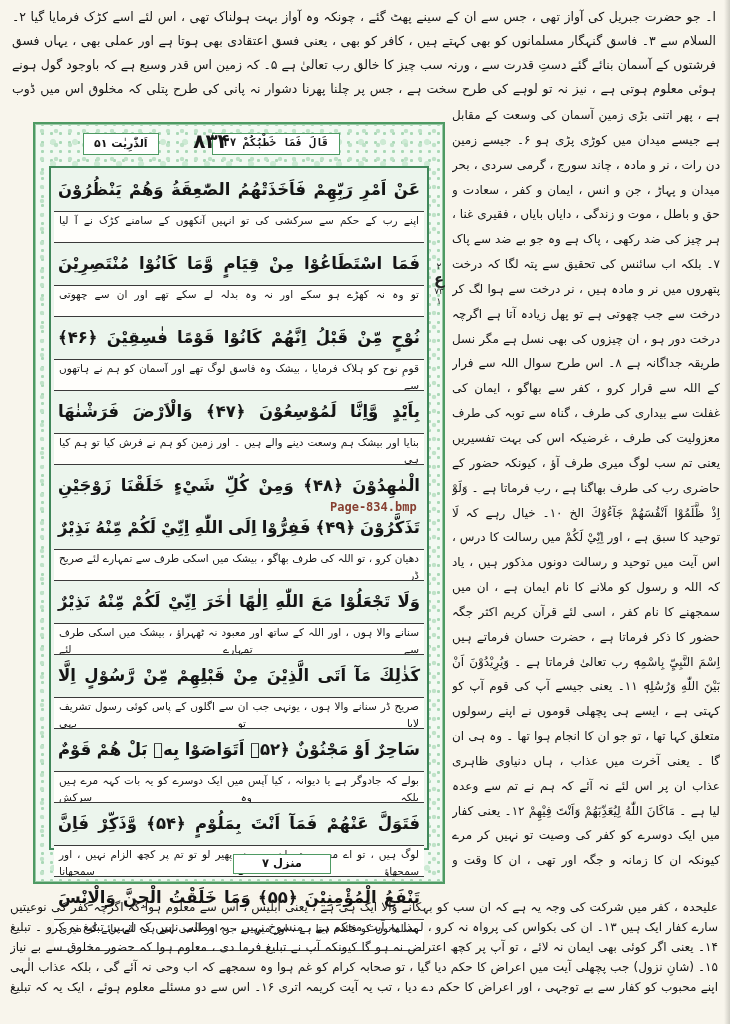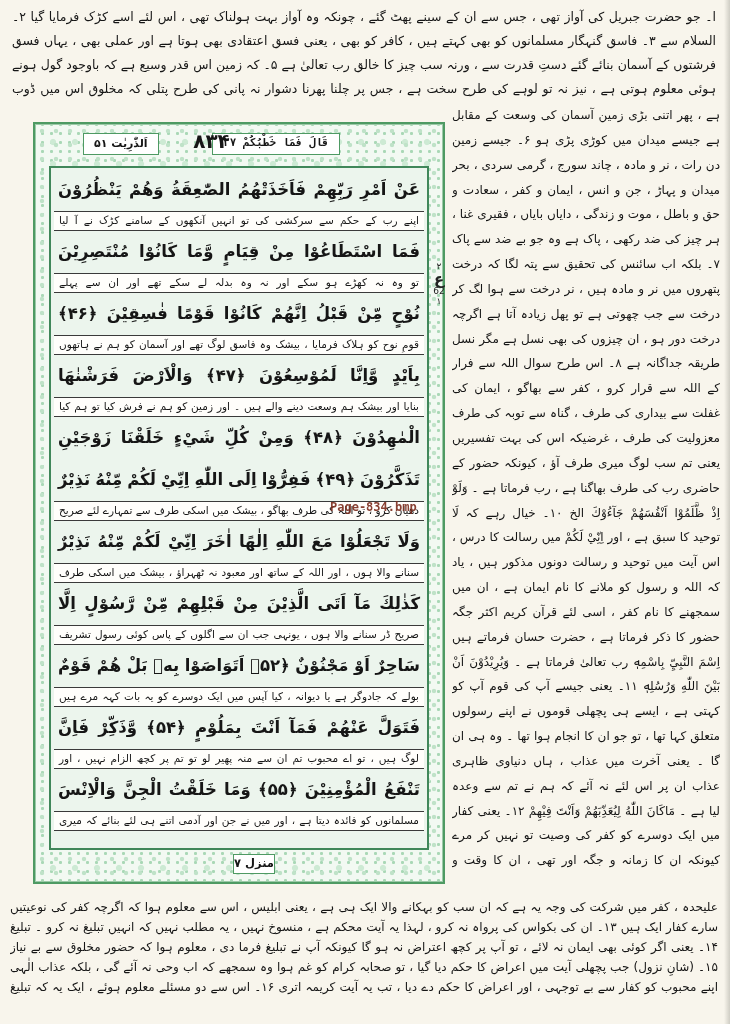--- a/index.html
+++ b/index.html
@@ -48,26 +48,26 @@
     position:absolute;top:5px;left:0;right:55px;text-align:center;
     font-size:20px;font-weight:bold;letter-spacing:3px;
   }
   .verse-panel{
     position:absolute;left:14px;right:14px;top:42px;bottom:32px;box-sizing:border-box;
     border:2px solid #40875a;background:#ecf5ed;padding:1px 2px;
   }
   .vrow{overflow:hidden;text-align:justify;text-align-last:justify;padding:0 5px;box-sizing:border-box;}
   .vrow.arabic{height:42px;line-height:42px;font-size:16.5px;font-weight:bold;word-spacing:-1px;}
   .vrow.urdu{
-    height:20px;line-height:17px;font-size:10.5px;margin:0 1px;
+    height:32px;line-height:17px;font-size:10.5px;margin:0 1px;
     background:#fffefb;border-top:1px solid #3a3a3a;border-bottom:1px solid #3a3a3a;
   }
   .manzil{
     position:absolute;bottom:8px;left:198px;height:20px;line-height:17px;box-sizing:border-box;
-    background:#ffffff;border:1.5px solid #4e9a63;padding:0 0;font-size:11.5px;font-weight:bold;
+    background:#ffffff;border:1.5px solid #4e9a63;padding:0 28px;font-size:11.5px;font-weight:bold;
   }
 
   
   .ruku{
     position:absolute;left:429px;top:262px;width:20px;
     display:flex;flex-direction:column;align-items:center;
     font-size:9px;line-height:1.1;color:#222;
   }
   .ruku .ayn{font-size:15px;font-weight:bold;line-height:1;}
 
@@ -126,21 +126,21 @@
 
   <div class="quran-box">
     <div class="hdr-box hdr-juz">قَالَ فَمَا خَطْبُكُمْ ۲۷</div>
     <div class="hdr-page">۸۳۴</div>
     <div class="hdr-box hdr-surah">اَلذّٰرِيٰت ۵۱</div>
 
     <div class="verse-panel">
         <div class="vrow arabic">عَنْ اَمْرِ رَبِّهِمْ فَاَخَذَتْهُمُ الصّٰعِقَةُ وَهُمْ يَنْظُرُوْنَ ﴿۴۴﴾</div>
         <div class="vrow urdu">اپنے رب کے حکم سے سرکشی کی تو انہیں آنکھوں کے سامنے کڑک نے آ لیا</div>
         <div class="vrow arabic">فَمَا اسْتَطَاعُوْا مِنْ قِيَامٍ وَّمَا كَانُوْا مُنْتَصِرِيْنَ ﴿۴۵﴾ وَقَوْمَ</div>
-        <div class="vrow urdu">تو وہ نہ کھڑے ہو سکے اور نہ وہ بدلہ لے سکے تھے اور ان سے پہلے</div>
+        <div class="vrow urdu">تو وہ نہ کھڑے ہو سکے اور نہ وہ بدلہ لے سکے تھے اور ان سے چھوتی</div>
         <div class="vrow arabic">نُوْحٍ مِّنْ قَبْلُ اِنَّهُمْ كَانُوْا قَوْمًا فٰسِقِيْنَ ﴿۴۶﴾ وَالسَّمَآءَ بَنَيْنٰهَا</div>
         <div class="vrow urdu">قومِ نوح کو ہلاک فرمایا ، بیشک وہ فاسق لوگ تھے اور آسمان کو ہم نے ہاتھوں سے</div>
         <div class="vrow arabic">بِاَيْدٍ وَّاِنَّا لَمُوْسِعُوْنَ ﴿۴۷﴾ وَالْاَرْضَ فَرَشْنٰهَا فَنِعْمَ</div>
         <div class="vrow urdu">بنایا اور بیشک ہم وسعت دینے والے ہیں ۔ اور زمین کو ہم نے فرش کیا تو ہم کیا ہی</div>
         <div class="vrow arabic">الْمٰهِدُوْنَ ﴿۴۸﴾ وَمِنْ كُلِّ شَيْءٍ خَلَقْنَا زَوْجَيْنِ لَعَلَّكُمْ</div>
         <div class="vrow arabic">تَذَكَّرُوْنَ ﴿۴۹﴾ فَفِرُّوْا اِلَى اللّٰهِ اِنِّيْ لَكُمْ مِّنْهُ نَذِيْرٌ مُّبِيْنٌ ﴿۵۰﴾</div>
         <div class="vrow urdu">دھیان کرو ، تو اللہ کی طرف بھاگو ، بیشک میں اسکی طرف سے تمہارے لئے صریح ڈر</div>
         <div class="vrow arabic">وَلَا تَجْعَلُوْا مَعَ اللّٰهِ اِلٰهًا اٰخَرَ اِنِّيْ لَكُمْ مِّنْهُ نَذِيْرٌ مُّبِيْنٌ ﴿۵۱﴾</div>
         <div class="vrow urdu">سنانے والا ہوں ، اور اللہ کے ساتھ اور معبود نہ ٹھہراؤ ، بیشک میں اسکی طرف سے تمہارے لئے</div>
         <div class="vrow arabic">كَذٰلِكَ مَآ اَتَى الَّذِيْنَ مِنْ قَبْلِهِمْ مِّنْ رَّسُوْلٍ اِلَّا قَالُوْا</div>
@@ -152,21 +152,21 @@
         <div class="vrow arabic">تَنْفَعُ الْمُؤْمِنِيْنَ ﴿۵۵﴾ وَمَا خَلَقْتُ الْجِنَّ وَالْاِنْسَ اِلَّا</div>
         <div class="vrow urdu">مسلمانوں کو فائدہ دیتا ہے ، اور میں نے جن اور آدمی اتنے ہی لئے بنائے کہ میری</div>
       </div>
 
     <div class="manzil">منزل ۷</div>
   </div>
 
   <div class="ruku">
     <span>۲</span>
     <span class="ayn">ع</span>
-    <span>62</span>
+    <span>۷۳</span>
     <span>۱</span>
   </div>
 
   <div class="watermark">Page-834.bmp</div>
 
   <div class="bottom-notes">
       <div class="bottom-line">علیحدہ ، کفر میں شرکت کی وجہ یہ ہے کہ ان سب کو بہکانے والا ایک ہی ہے ، یعنی ابلیس ، اس سے معلوم ہوا کہ اگرچہ کفر کی نوعیتیں بہت ہیں مگر سرکشی و بغاوت میں</div>
       <div class="bottom-line">سارے کفار ایک ہیں ۱۳۔ ان کی بکواس کی پرواہ نہ کرو ، لہذا یہ آیت محکم ہے ، منسوخ نہیں ، یہ مطلب نہیں کہ انہیں تبلیغ نہ کرو ۔ تبلیغ تو آخر دم تک کی جائے گی</div>
       <div class="bottom-line">۱۴۔ یعنی اگر کوئی بھی ایمان نہ لائے ، تو آپ پر کچھ اعتراض نہ ہو گا کیونکہ آپ نے تبلیغ فرما دی ، معلوم ہوا کہ حضور مخلوق سے بے نیاز ہیں ، مخلوق ان کی نیاز مند ہے</div>
       <div class="bottom-line">۱۵۔ (شانِ نزول) جب پچھلی آیت میں اعراض کا حکم دیا گیا ، تو صحابہ کرام کو غم ہوا وہ سمجھے کہ اب وحی نہ آئے گی ، بلکہ عذاب الٰہی کفار پر نازل ہو گا ، کیونکہ رب نے</div>

